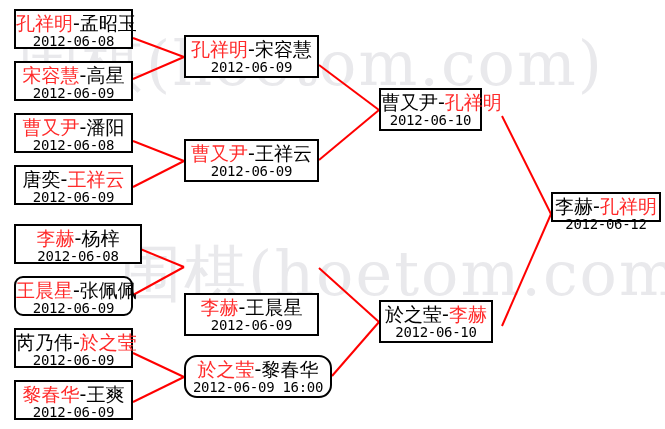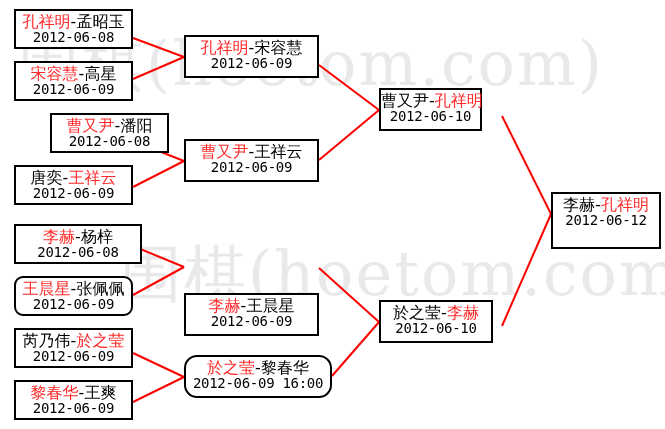--- a/index.html
+++ b/index.html
@@ -49,21 +49,21 @@
     position: absolute;
     box-sizing: border-box;
     border: 2px solid #000000;
     background: #ffffff;
     z-index: 2;
     text-align: center;
     padding-top: 2px;
     line-height: 1.08;
   }
   .match-players {
-    font-size: 16px;
+    font-size: 19px;
     white-space: nowrap;
     color: #000000;
     font-family: "DejaVu Sans", "Liberation Sans", sans-serif;
   }
   .player {
     color: #000000;
   }
   .player.winner {
     color: #ff2a2a;
   }
@@ -107,21 +107,21 @@
 
   <div id="boxes-layer">
       <div class="match-box" style="left: 14px; top: 9px; width: 119px; height: 40px;">
         <div class="match-players"><span class="player winner">孔祥明</span><span class="vs-dash">-</span><span class="player">孟昭玉</span></div>
         <div class="match-date">2012-06-08</div>
       </div>
       <div class="match-box" style="left: 14px; top: 61px; width: 119px; height: 40px;">
         <div class="match-players"><span class="player winner">宋容慧</span><span class="vs-dash">-</span><span class="player">高星</span></div>
         <div class="match-date">2012-06-09</div>
       </div>
-      <div class="match-box" style="left: 14px; top: 113px; width: 119px; height: 40px; margin-left: 36px;">
+      <div class="match-box" style="left: 14px; top: 113px; width: 119px; height: 40px;">
         <div class="match-players"><span class="player winner">曹又尹</span><span class="vs-dash">-</span><span class="player">潘阳</span></div>
         <div class="match-date">2012-06-08</div>
       </div>
       <div class="match-box" style="left: 14px; top: 165px; width: 119px; height: 40px;">
         <div class="match-players"><span class="player">唐奕</span><span class="vs-dash">-</span><span class="player winner">王祥云</span></div>
         <div class="match-date">2012-06-09</div>
       </div>
       <div class="match-box" style="left: 14px; top: 224px; width: 128px; height: 40px;">
         <div class="match-players"><span class="player winner">李赫</span><span class="vs-dash">-</span><span class="player">杨梓</span></div>
         <div class="match-date">2012-06-08</div>
@@ -155,19 +155,19 @@
         <div class="match-date">2012-06-09 16:00</div>
       </div>
       <div class="match-box" style="left: 379px; top: 88px; width: 103px; height: 43px;">
         <div class="match-players"><span class="player">曹又尹</span><span class="vs-dash">-</span><span class="player winner">孔祥明</span></div>
         <div class="match-date">2012-06-10</div>
       </div>
       <div class="match-box" style="left: 379px; top: 300px; width: 114px; height: 43px;">
         <div class="match-players"><span class="player">於之莹</span><span class="vs-dash">-</span><span class="player winner">李赫</span></div>
         <div class="match-date">2012-06-10</div>
       </div>
-      <div class="match-box" style="left: 551px; top: 192px; width: 110px; height: 57px;">
+      <div class="match-box" style="left: 551px; top: 192px; width: 110px; height: 30px;">
         <div class="match-players"><span class="player">李赫</span><span class="vs-dash">-</span><span class="player winner">孔祥明</span></div>
         <div class="match-date">2012-06-12</div>
       </div>
     </div>
 
 </div>
 
 </body></html>

